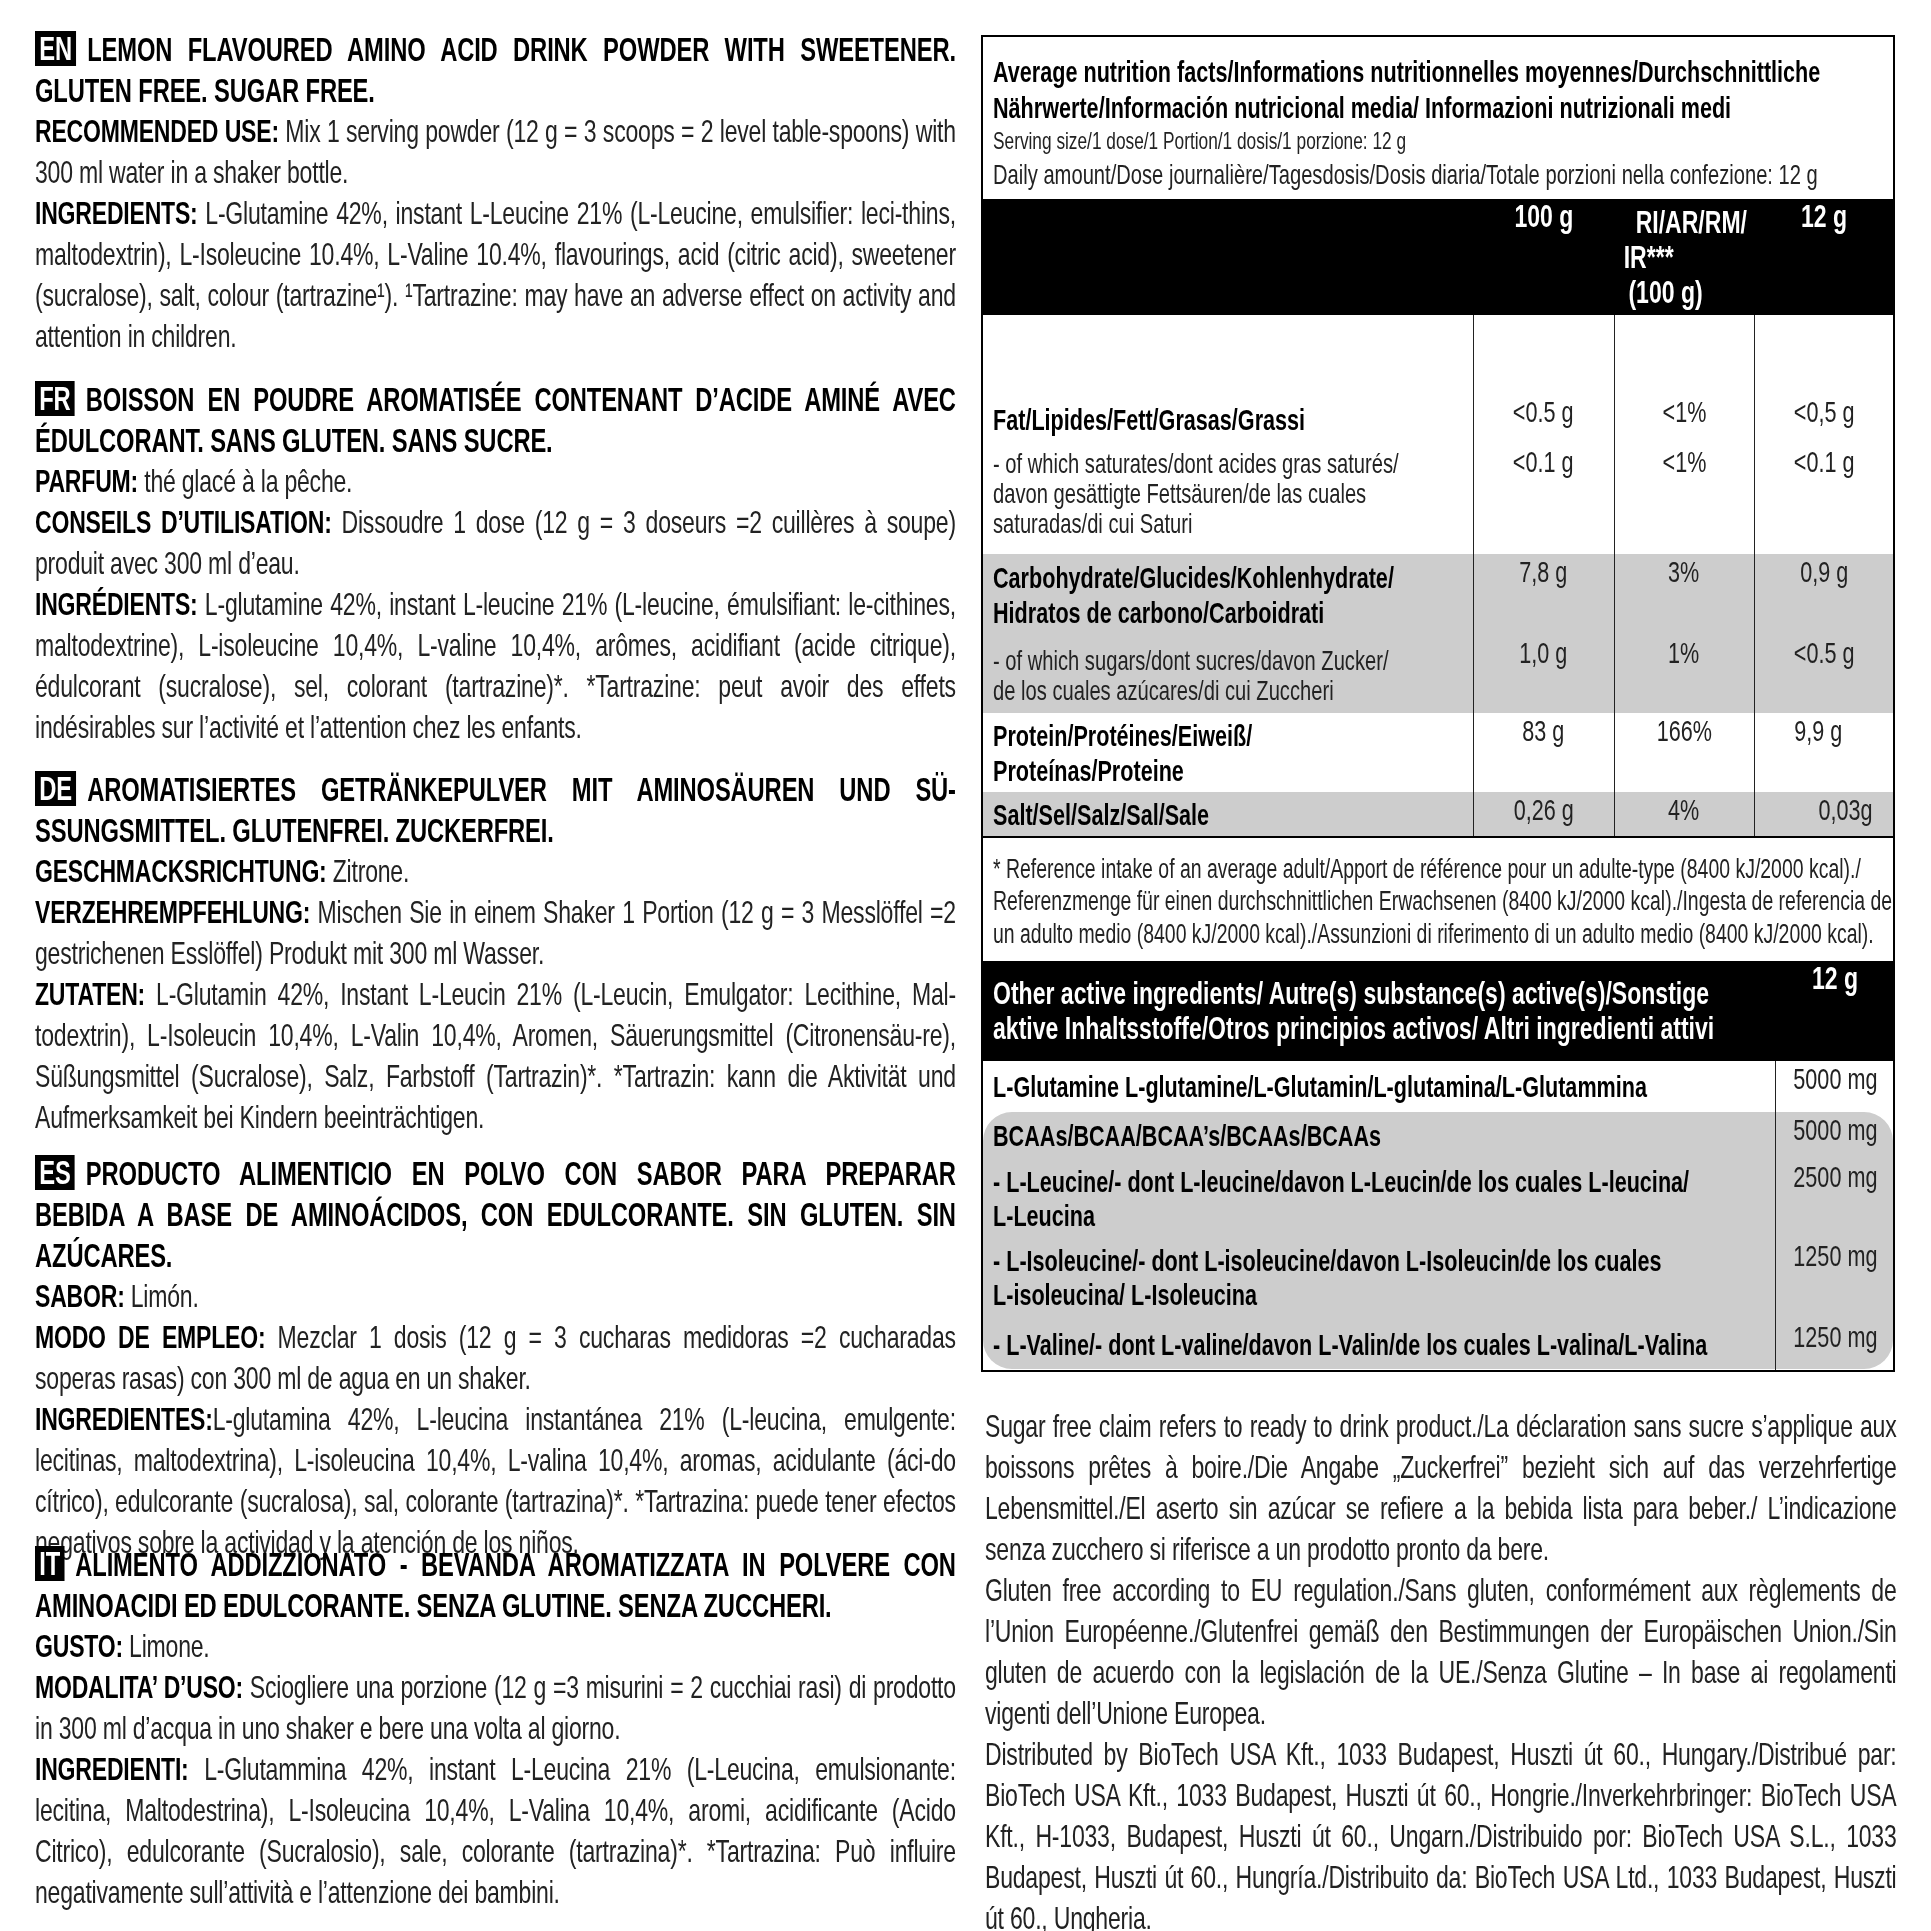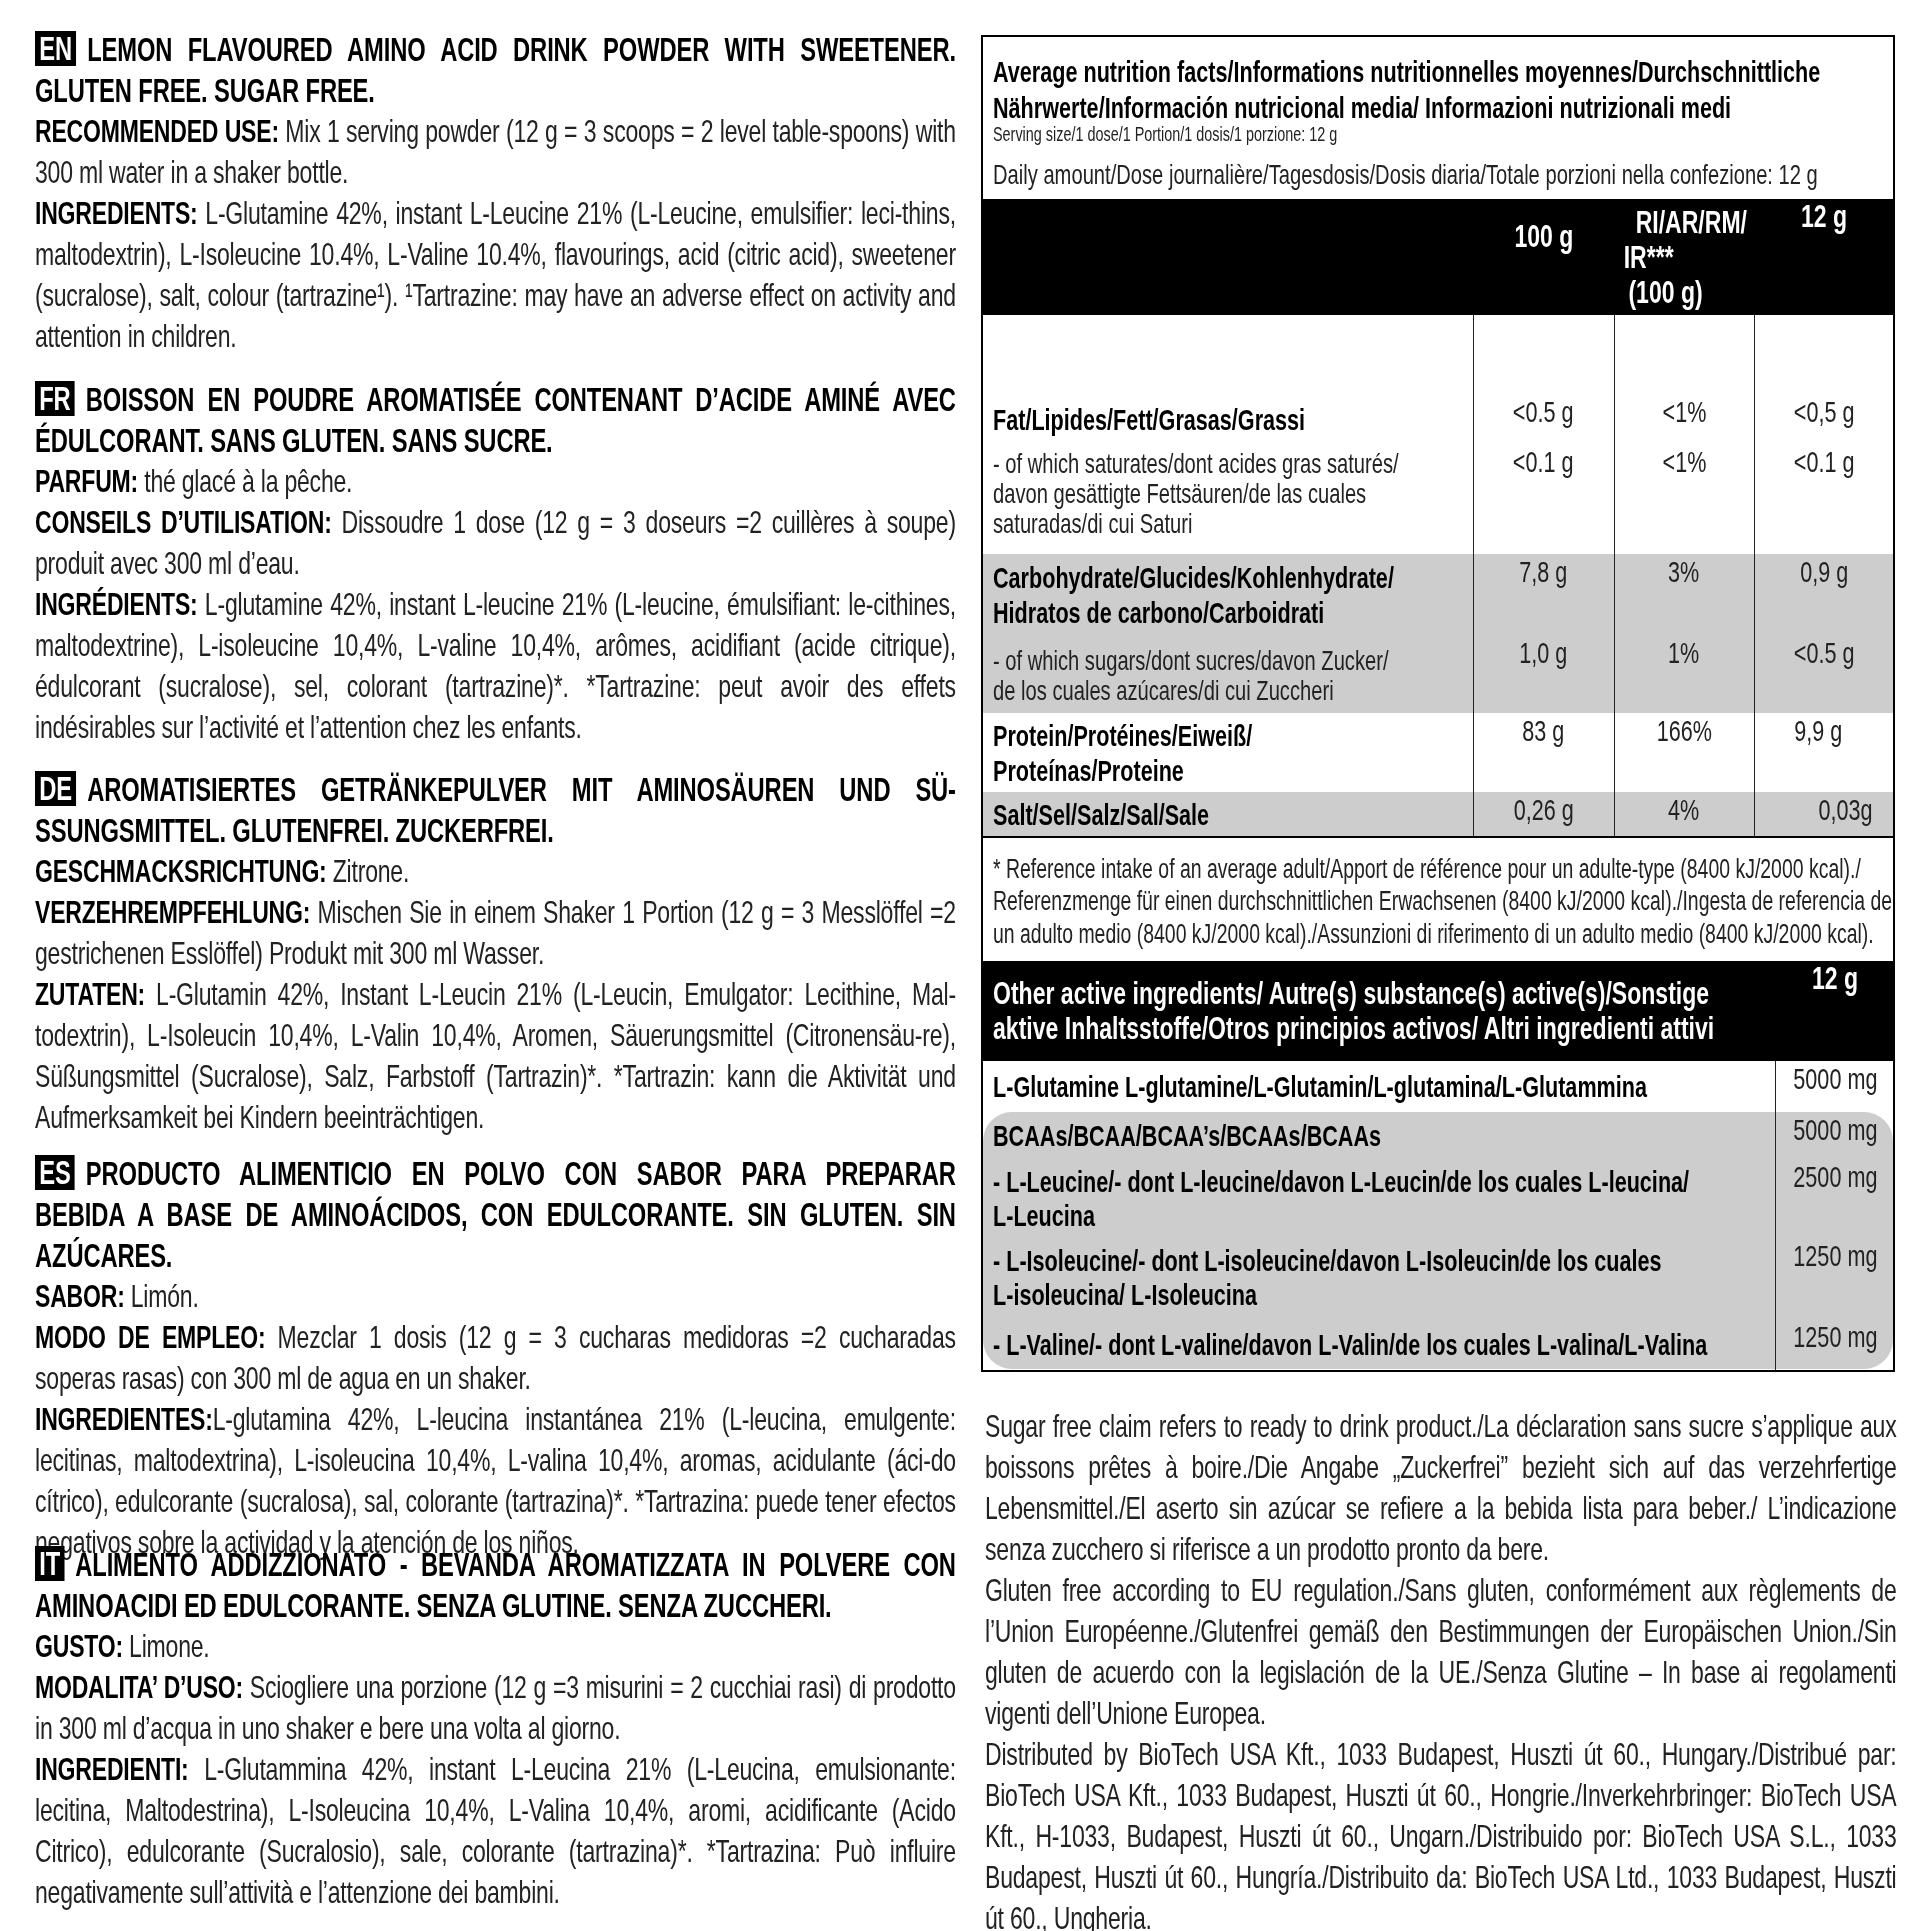--- a/index.html
+++ b/index.html
@@ -70,26 +70,26 @@
   <div class="para"><b>GUSTO:</b><span> Limone.</span></div>
   <div class="para"><b>MODALITA’ D’USO:</b><span> Sciogliere una porzione (12 g =3 misurini = 2 cucchiai rasi) di prodotto in 300 ml d’acqua in uno shaker e bere una volta al giorno.</span></div>
   <div class="para"><b>INGREDIENTI:</b><span> L-Glutammina 42%, instant L-Leucina 21% (L-Leucina, emulsionante: lecitina, Maltodestrina), L-Isoleucina 10,4%, L-Valina 10,4%, aromi, acidificante (Acido Citrico), edulcorante (Sucralosio), sale, colorante (tartrazina)*. *Tartrazina: Può influire negativamente sull’attività e l’attenzione dei bambini.</span></div>
 </div>
 
 <div class="tbl">
 
   <div class="row" style="top:0; height:162px;">
     <div class="cell-l bold" style="top:17.4px;"><span class="tl">Average nutrition facts/Informations nutritionnelles moyennes/Durchschnittliche</span></div>
     <div class="cell-l bold" style="top:53px;"><span class="tl">Nährwerte/Información nutricional media/ Informazioni nutrizionali medi</span></div>
-    <div class="cell-l num" style="top:80px; font-size:20px;"><span class="tl">Serving size/1 dose/1 Portion/1 dosis/1 porzione: 12 g</span></div>
+    <div class="cell-l num" style="top:86px; font-size:24px;"><span class="tl">Serving size/1 dose/1 Portion/1 dosis/1 porzione: 12 g</span></div>
     <div class="cell-l num" style="top:120px; font-size:28px;"><span class="tl">Daily amount/Dose journalière/Tagesdosis/Dosis diaria/Totale porzioni nella confezione: 12 g</span></div>
   </div>
 
   <div class="row black" style="top:162px; height:116px;">
-    <div class="cell hdr" style="left:490px; width:141px;margin-top:20px;">
+    <div class="cell hdr" style="left:490px; width:141px;">
         <span class="t">100 g</span>
       </div>
     <div class="cell hdr" style="left:631px; width:140px; flex-direction:column;">
       <span class="t">RI/AR/RM/</span>
       <span class="t">IR***</span>
       <span class="t">(100 g)</span>
     </div>
     <div class="cell hdr" style="left:771px; width:140px;">
         <span class="t">12 g</span>
       </div>

